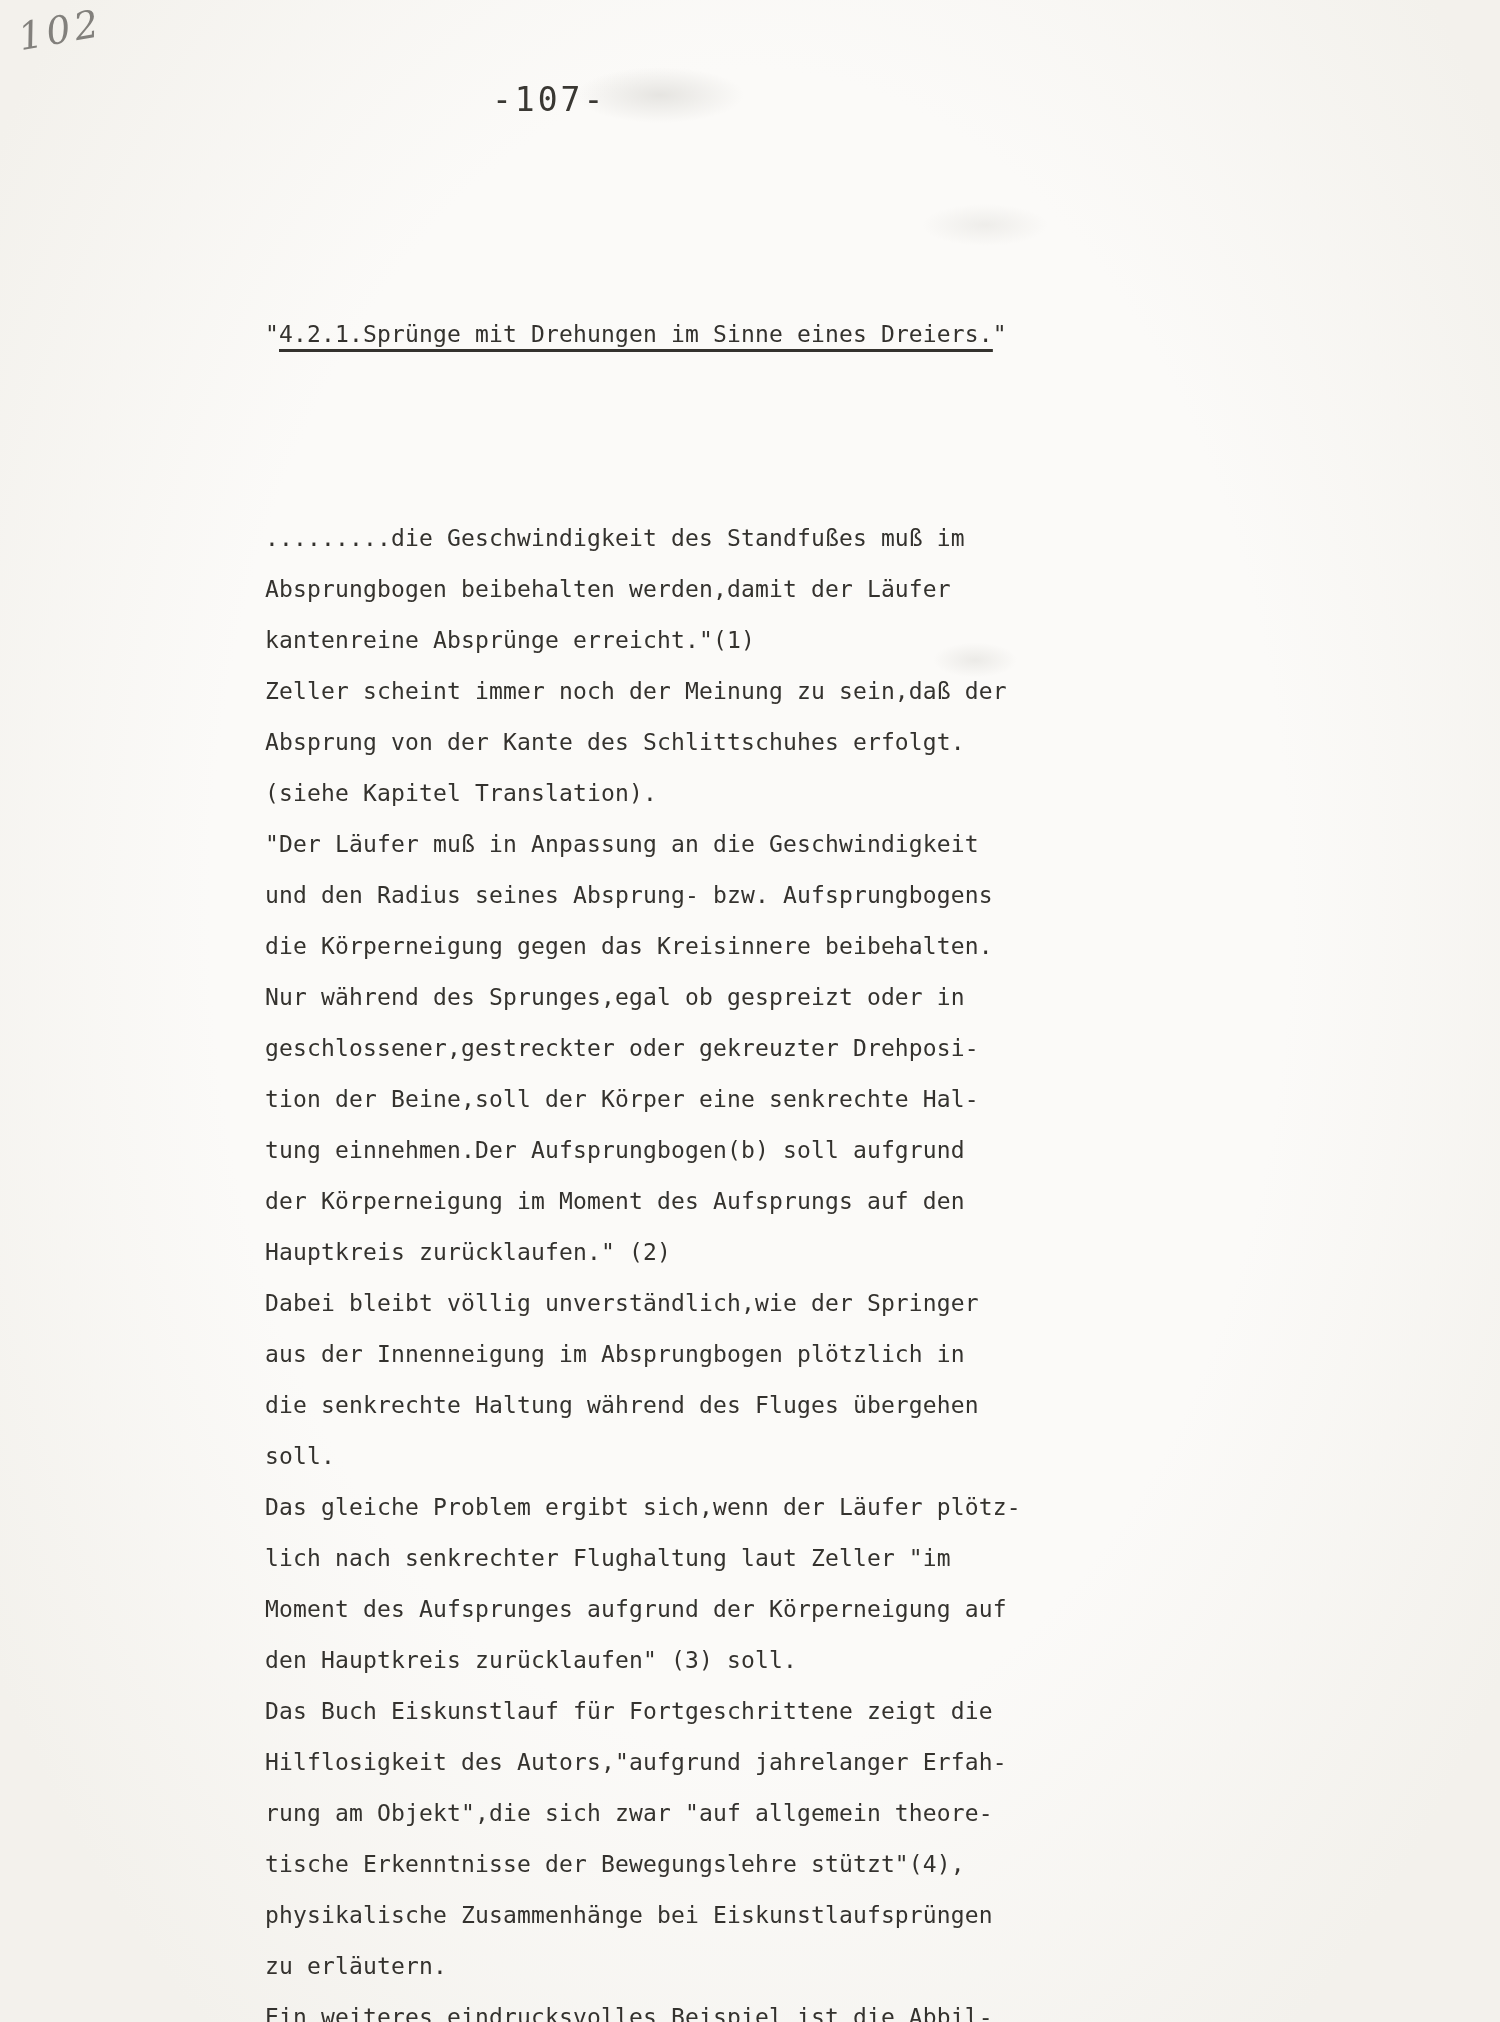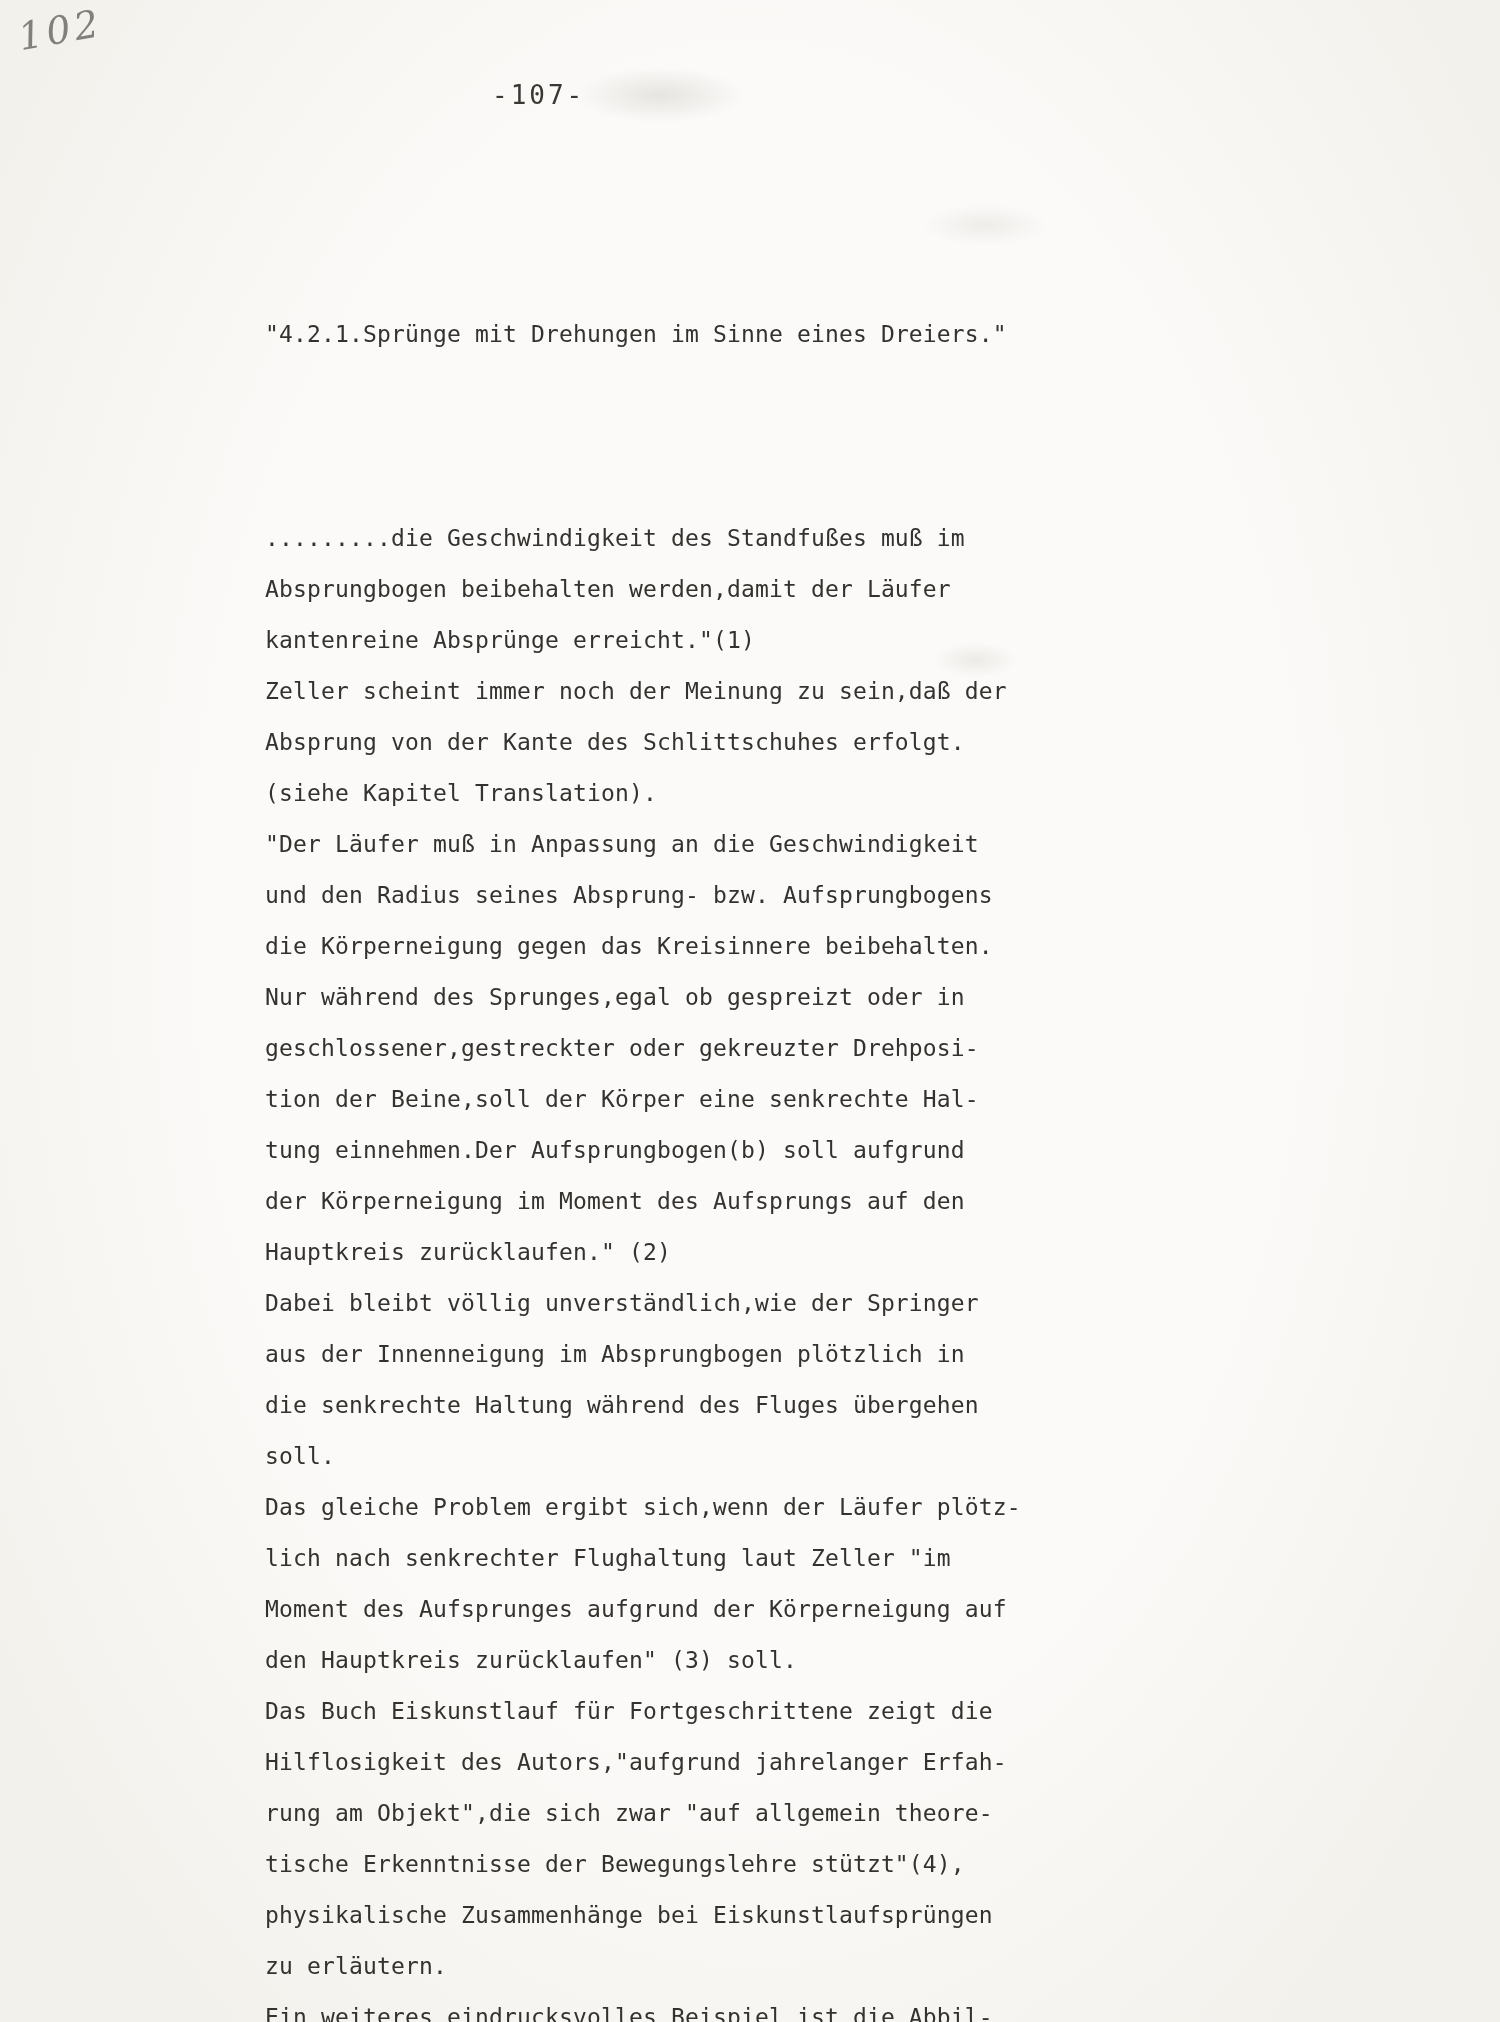--- a/index.html
+++ b/index.html
@@ -19,30 +19,31 @@
   .handwritten{
     position:absolute;left:18px;top:8px;
     font-family:"DejaVu Serif","Liberation Serif",serif;
     font-style:italic;
     font-size:38px;color:#82807c;
     transform:rotate(-10deg);
     letter-spacing:4px;
   }
   .page-number{
     position:absolute;left:492px;top:80px;
-    font-size:26px;letter-spacing:3px;
+    font-size:33px;letter-spacing:3px;
     color:#3a3833;
   }
   .text-block{
     position:absolute;left:265px;top:156px;width:800px;
     font-size:23px;line-height:51px;
     letter-spacing:.15px;
     white-space:pre;
   }
   .heading .underlined{
+    text-decoration:underline;
     text-decoration-thickness:2.5px;
     text-underline-offset:7px;
   }
   .line{white-space:pre;}
 </style>
 </head>
 <body>
 
 <div class="handwritten">102</div>
 

